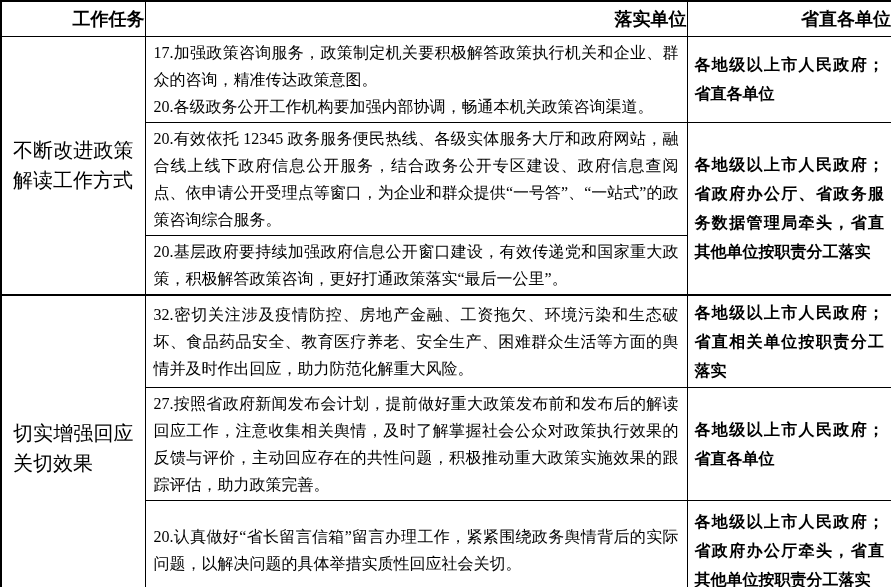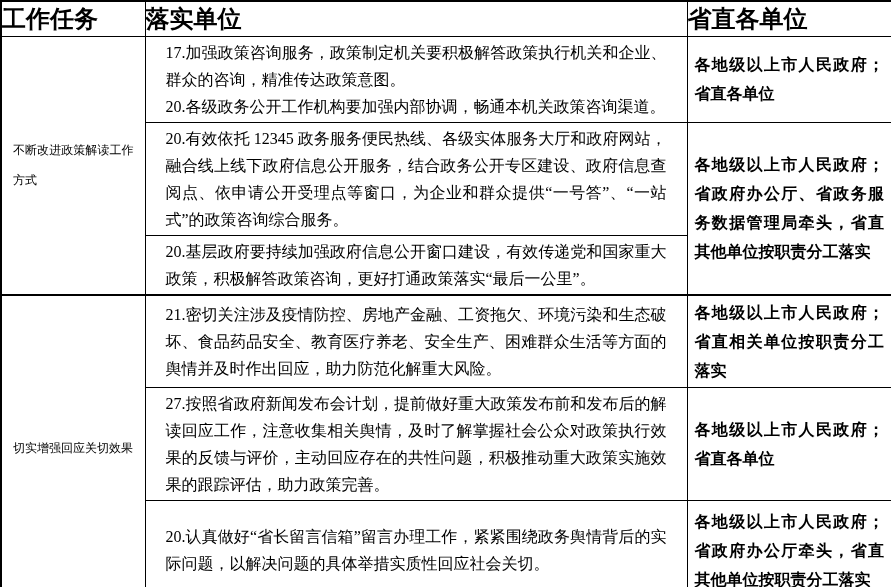--- a/index.html
+++ b/index.html
@@ -36,38 +36,38 @@
   tr.r1     { height: 85px; }
   tr.r2     { height: 112px; }
   tr.r3     { height: 55px; }
   tr.r4     { height: 91px; }
   tr.r5     { height: 108px; }
   tr.r6     { height: 101px; }
   
   tr.section-start td { border-top: 2px solid #000000; }
   .doc-table th {
     font-weight: bold;
-    font-size: 24px;
-    text-align: left;
+    font-size: 18px;
+    text-align: right;
     vertical-align: middle;
     padding: 0;
   }
   td.task-cell {
-    font-size: 12px;
+    font-size: 20px;
     line-height: 30px;
     text-align: justify;
     vertical-align: middle;
     padding: 0 11px;
   }
   td.req-cell {
     font-size: 16px;
     line-height: 27px;
     text-align: justify;
     vertical-align: middle;
-    padding: 2px 20px;
+    padding: 2px 8px;
   }
   td.req-cell p { margin: 0; }
   td.unit-cell {
     font-size: 16px;
     line-height: 29px;
     text-align: justify;
     vertical-align: middle;
     padding: 2px 7px;
     font-weight: bold;
   }
@@ -107,21 +107,21 @@
       </tr>
       <tr class="r3">
         <td class="req-cell">
           <p>20.基层政府要持续加强政府信息公开窗口建设，有效传递党和国家重大政策，积极解答政策咨询，更好打通政策落实“最后一公里”。</p>
         </td>
       </tr>
 
       <tr class="r4 section-start">
         <td class="task-cell" rowspan="3">切实增强回应关切效果</td>
         <td class="req-cell">
-          <p>21.密切关注涉及疫情防控、房地产金融、工资拖欠、环境污染和生态破坏、食品药品安全、教育医疗养老、安全生产、困难群众生活等方面的舆情并及时作出回应，助力防范化解重大风险。</p>
+          <p>32.密切关注涉及疫情防控、房地产金融、工资拖欠、环境污染和生态破坏、食品药品安全、教育医疗养老、安全生产、困难群众生活等方面的舆情并及时作出回应，助力防范化解重大风险。</p>
         </td>
         <td class="unit-cell">各地级以上市人民政府；省直相关单位按职责分工落实</td>
       </tr>
       <tr class="r5">
         <td class="req-cell">
           <p>27.按照省政府新闻发布会计划，提前做好重大政策发布前和发布后的解读回应工作，注意收集相关舆情，及时了解掌握社会公众对政策执行效果的反馈与评价，主动回应存在的共性问题，积极推动重大政策实施效果的跟踪评估，助力政策完善。</p>
         </td>
         <td class="unit-cell">各地级以上市人民政府；省直各单位</td>
       </tr>
       <tr class="r6">

